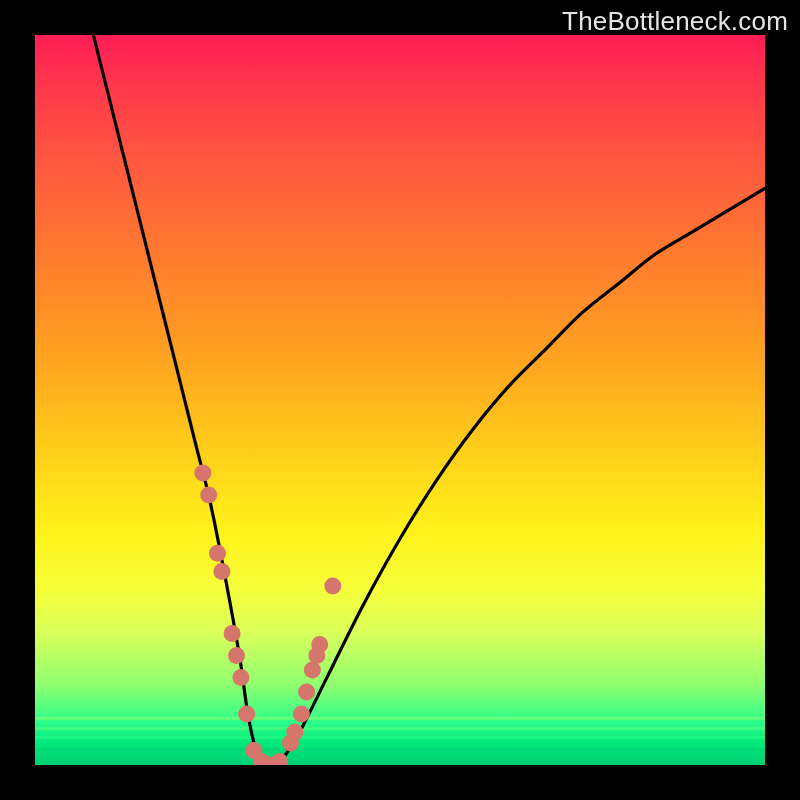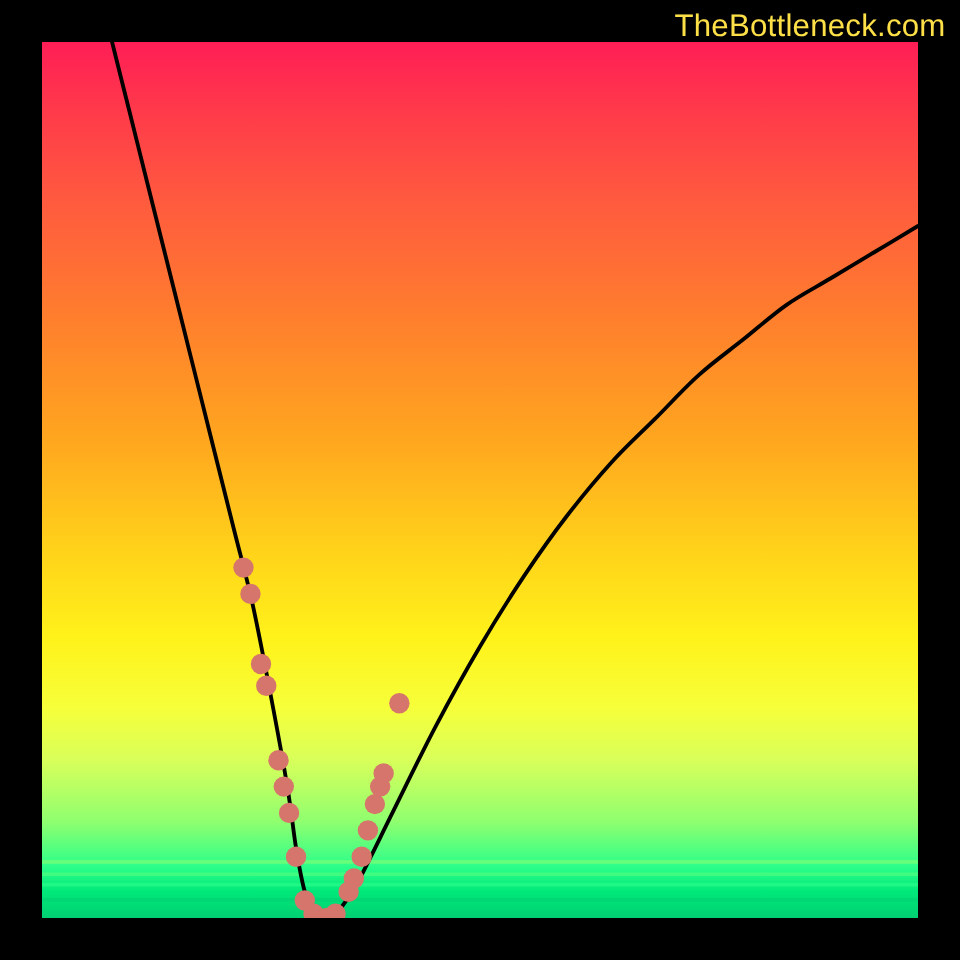--- a/index.html
+++ b/index.html
@@ -42,21 +42,21 @@
       #8fff6f 89%,
       #2fff8a 94%,
       #00e87a 97%,
       #00d072 100%
     );
   }
   .watermark {
     position: absolute;
     top: 6px;
     right: 12px;
-    color: #fde047;
+    color: #e5e5e5;
     font-size: 26px;
     font-weight: 500;
     letter-spacing: 0.2px;
     user-select: none;
   }
   svg.curve {
     position: absolute;
     left: 0; top: 0;
     width: 730px;
     height: 730px;

